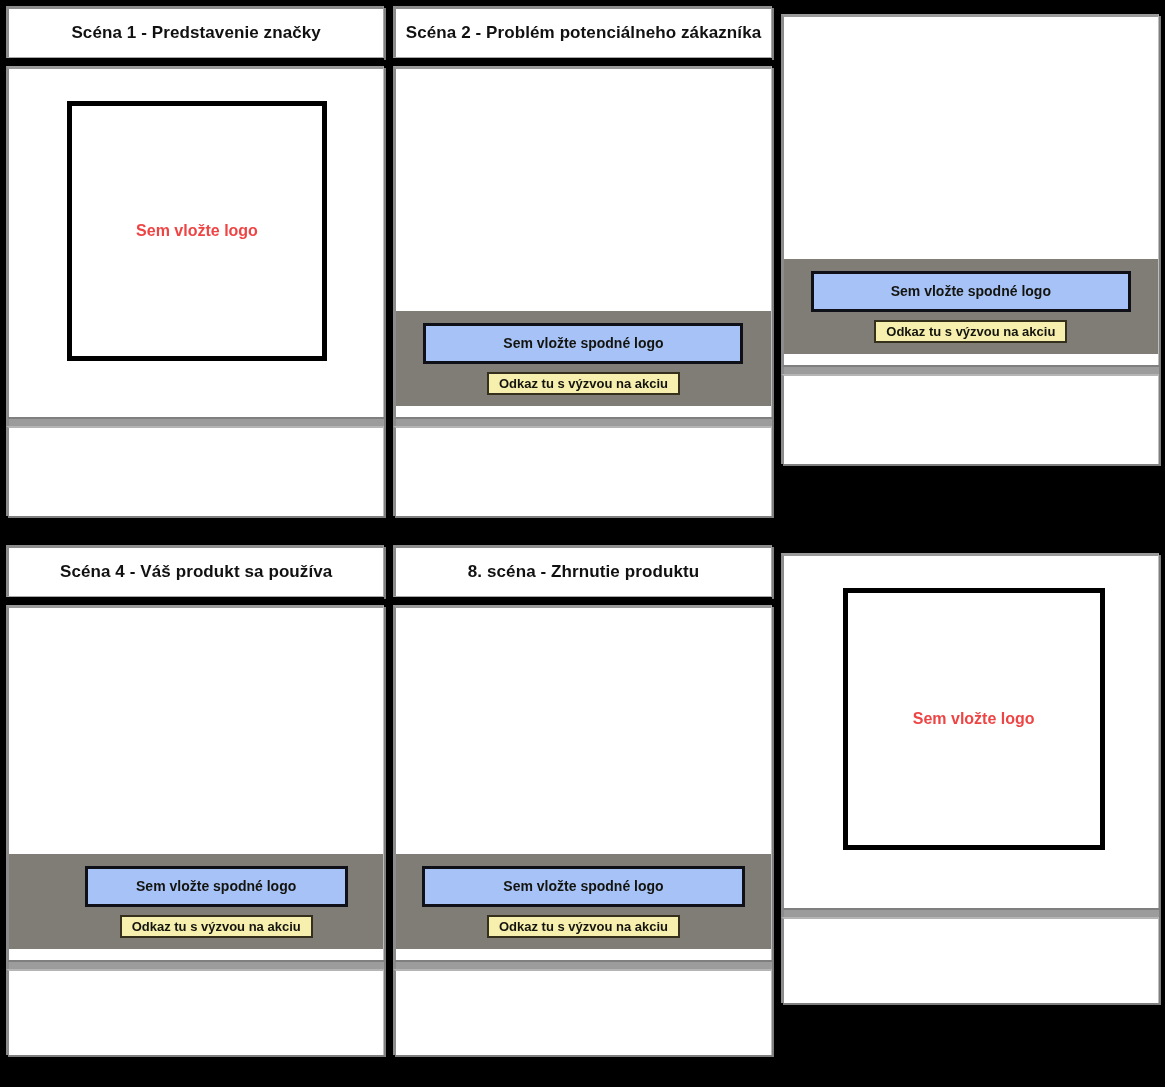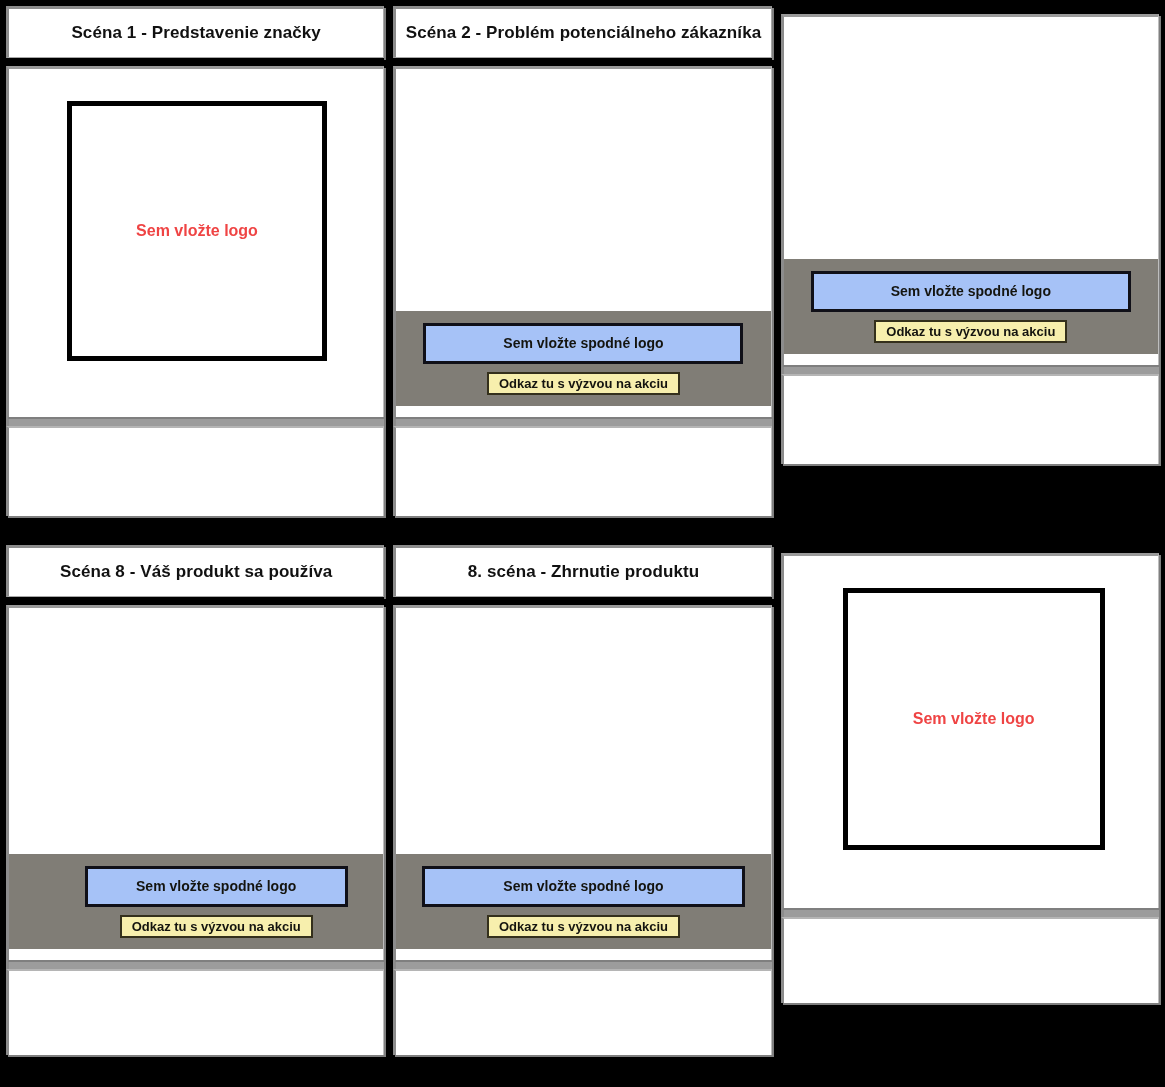--- a/index.html
+++ b/index.html
@@ -225,21 +225,21 @@
       <div class="cell-caption"></div>
     </div>
 
   </div>
 
   <div class="row-gap"></div>
 
   <div class="sb-row row-2">
 
     <div class="cell">
-      <div class="cell-title">Scéna 8 - Váš produkt sa používa</div>
+      <div class="cell-title">Scéna 4 - Váš produkt sa používa</div>
       <div class="title-spacer"></div>
       <div class="cell-art">
         <div class="art-canvas" style="bottom:95px;"></div>
         <div class="art-footer" style="height:95px;">
           <div class="bottom-logo" style="width:263px; margin-left:40px;">
             <span>Sem vložte spodné logo</span>
           </div>
           <div class="cta-link" style="width:193px; margin-left:40px;">
             <span>Odkaz tu s výzvou na akciu</span>
           </div>

